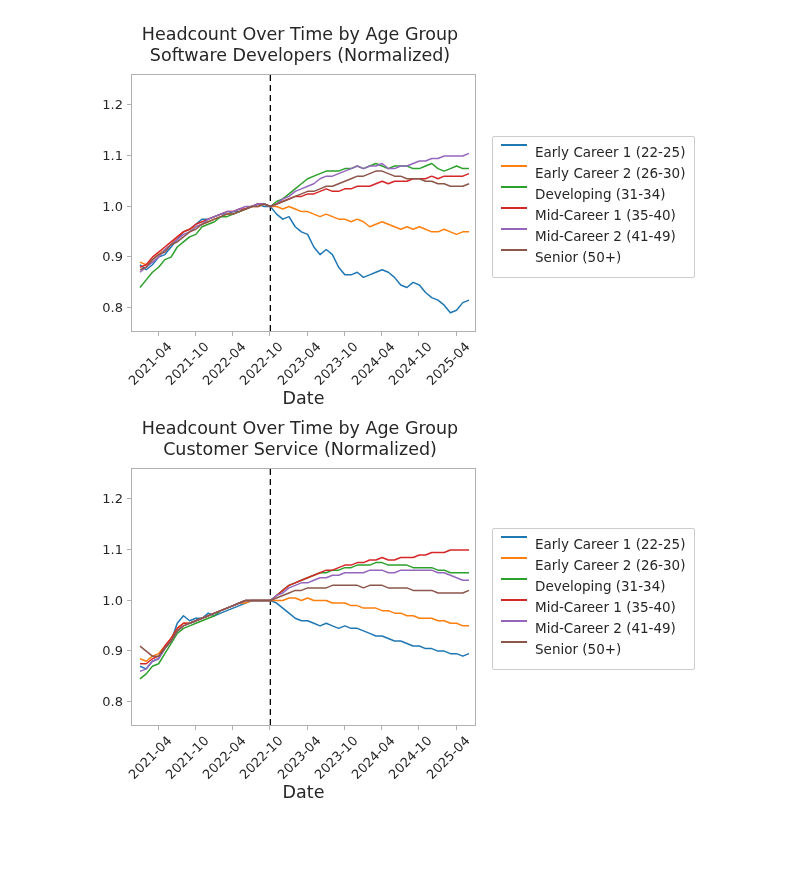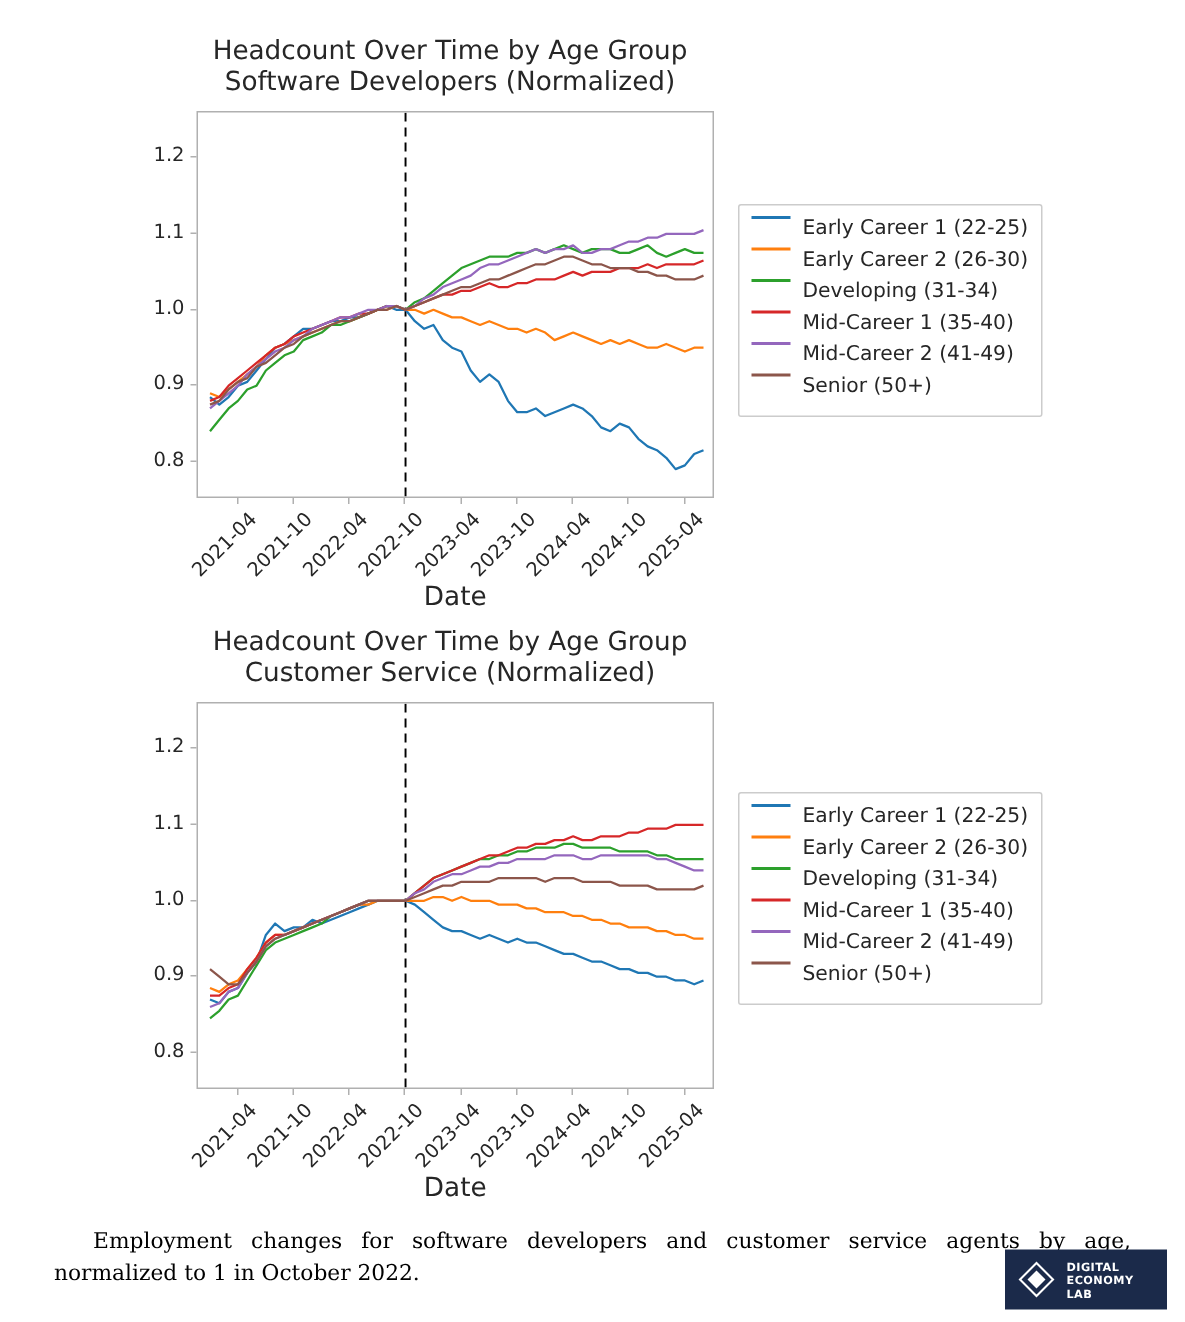--- a/index.html
+++ b/index.html
@@ -294,23 +294,15 @@
           <span class="legend-swatch" style="background: rgb(148, 103, 189);"></span>
           <span class="legend-label">Mid-Career 2 (41-49)</span>
         </div>
         <div class="legend-row">
           <span class="legend-swatch" style="background: rgb(140, 86, 75);"></span>
           <span class="legend-label">Senior (50+)</span>
         </div>
       </div>
   </div>
 
-  <div class="caption"><span class="indent"></span><span>Employment changes for software developers and customer service agents by age, normalized to 1 in October 2022.</span></div>
-
-  <div class="logo">
-    <svg class="logo-mark" viewBox="0 0 26 26">
-      <polygon points="13,2 24,13 13,24 2,13" fill="none" stroke="#ffffff" stroke-width="1.4"></polygon>
-      <polygon points="13,7 19,13 13,19 7,13" fill="#ffffff"></polygon>
-    </svg>
-    <div class="logo-text"><span>DIGITAL</span><br><span>ECONOMY</span><br><span>LAB</span></div>
-  </div>
+
 
 </div>
 
 </body></html>

